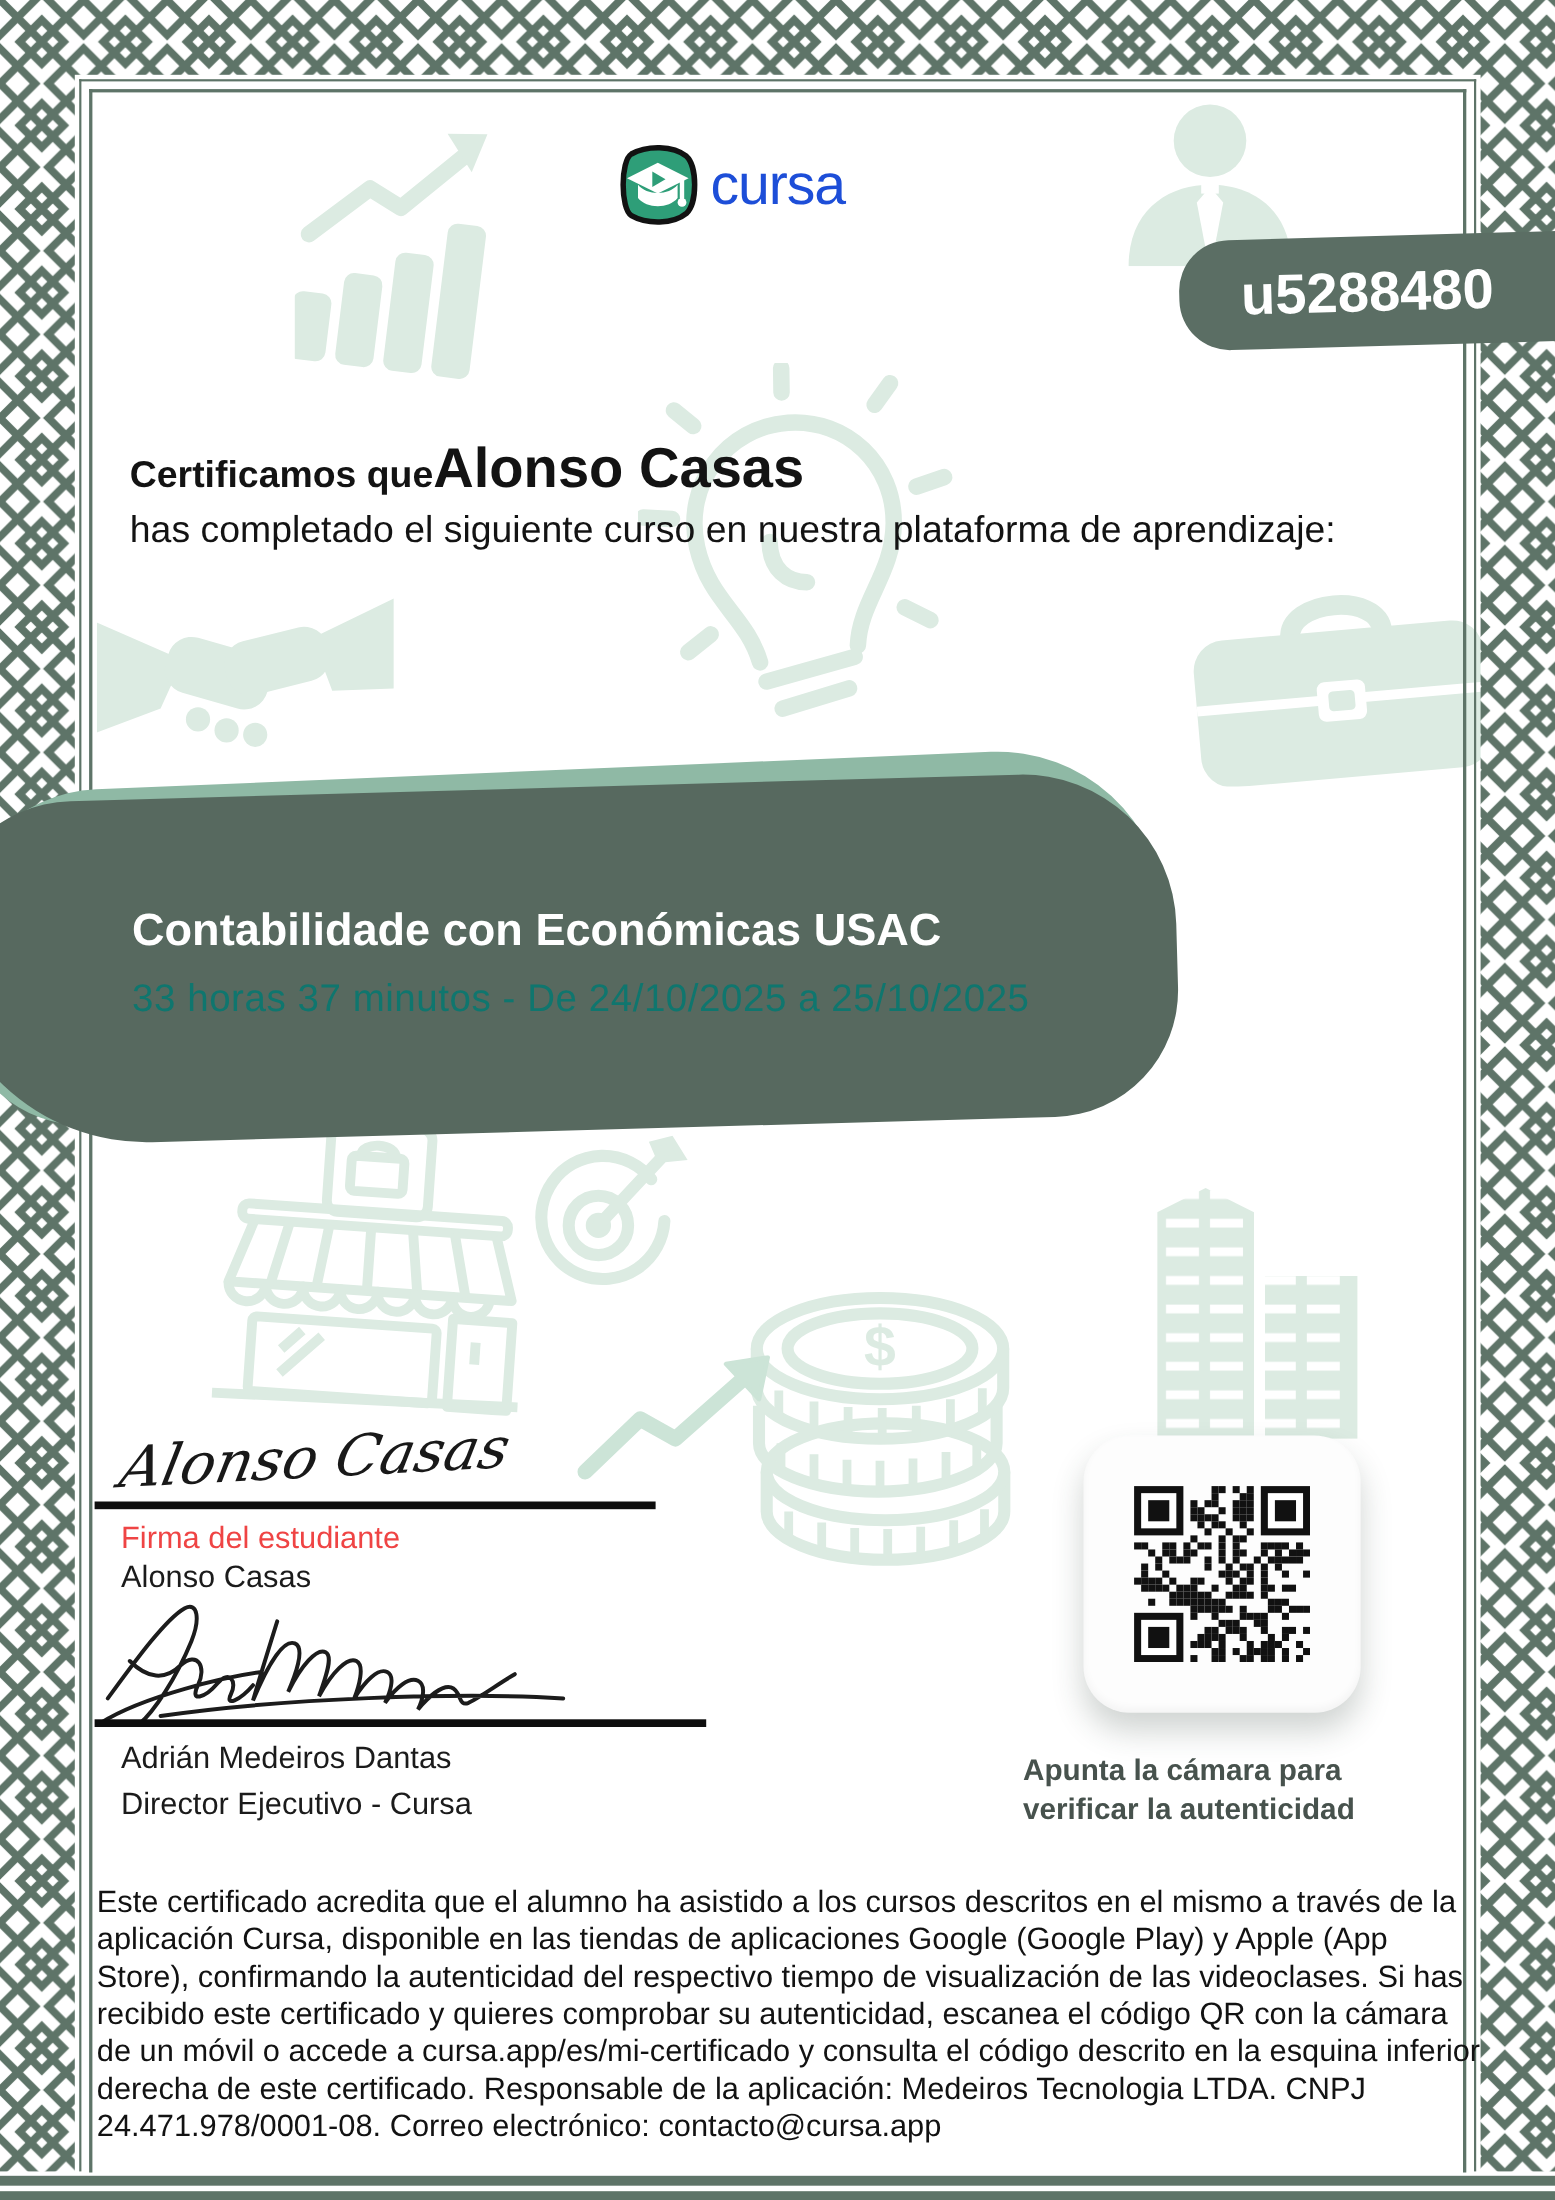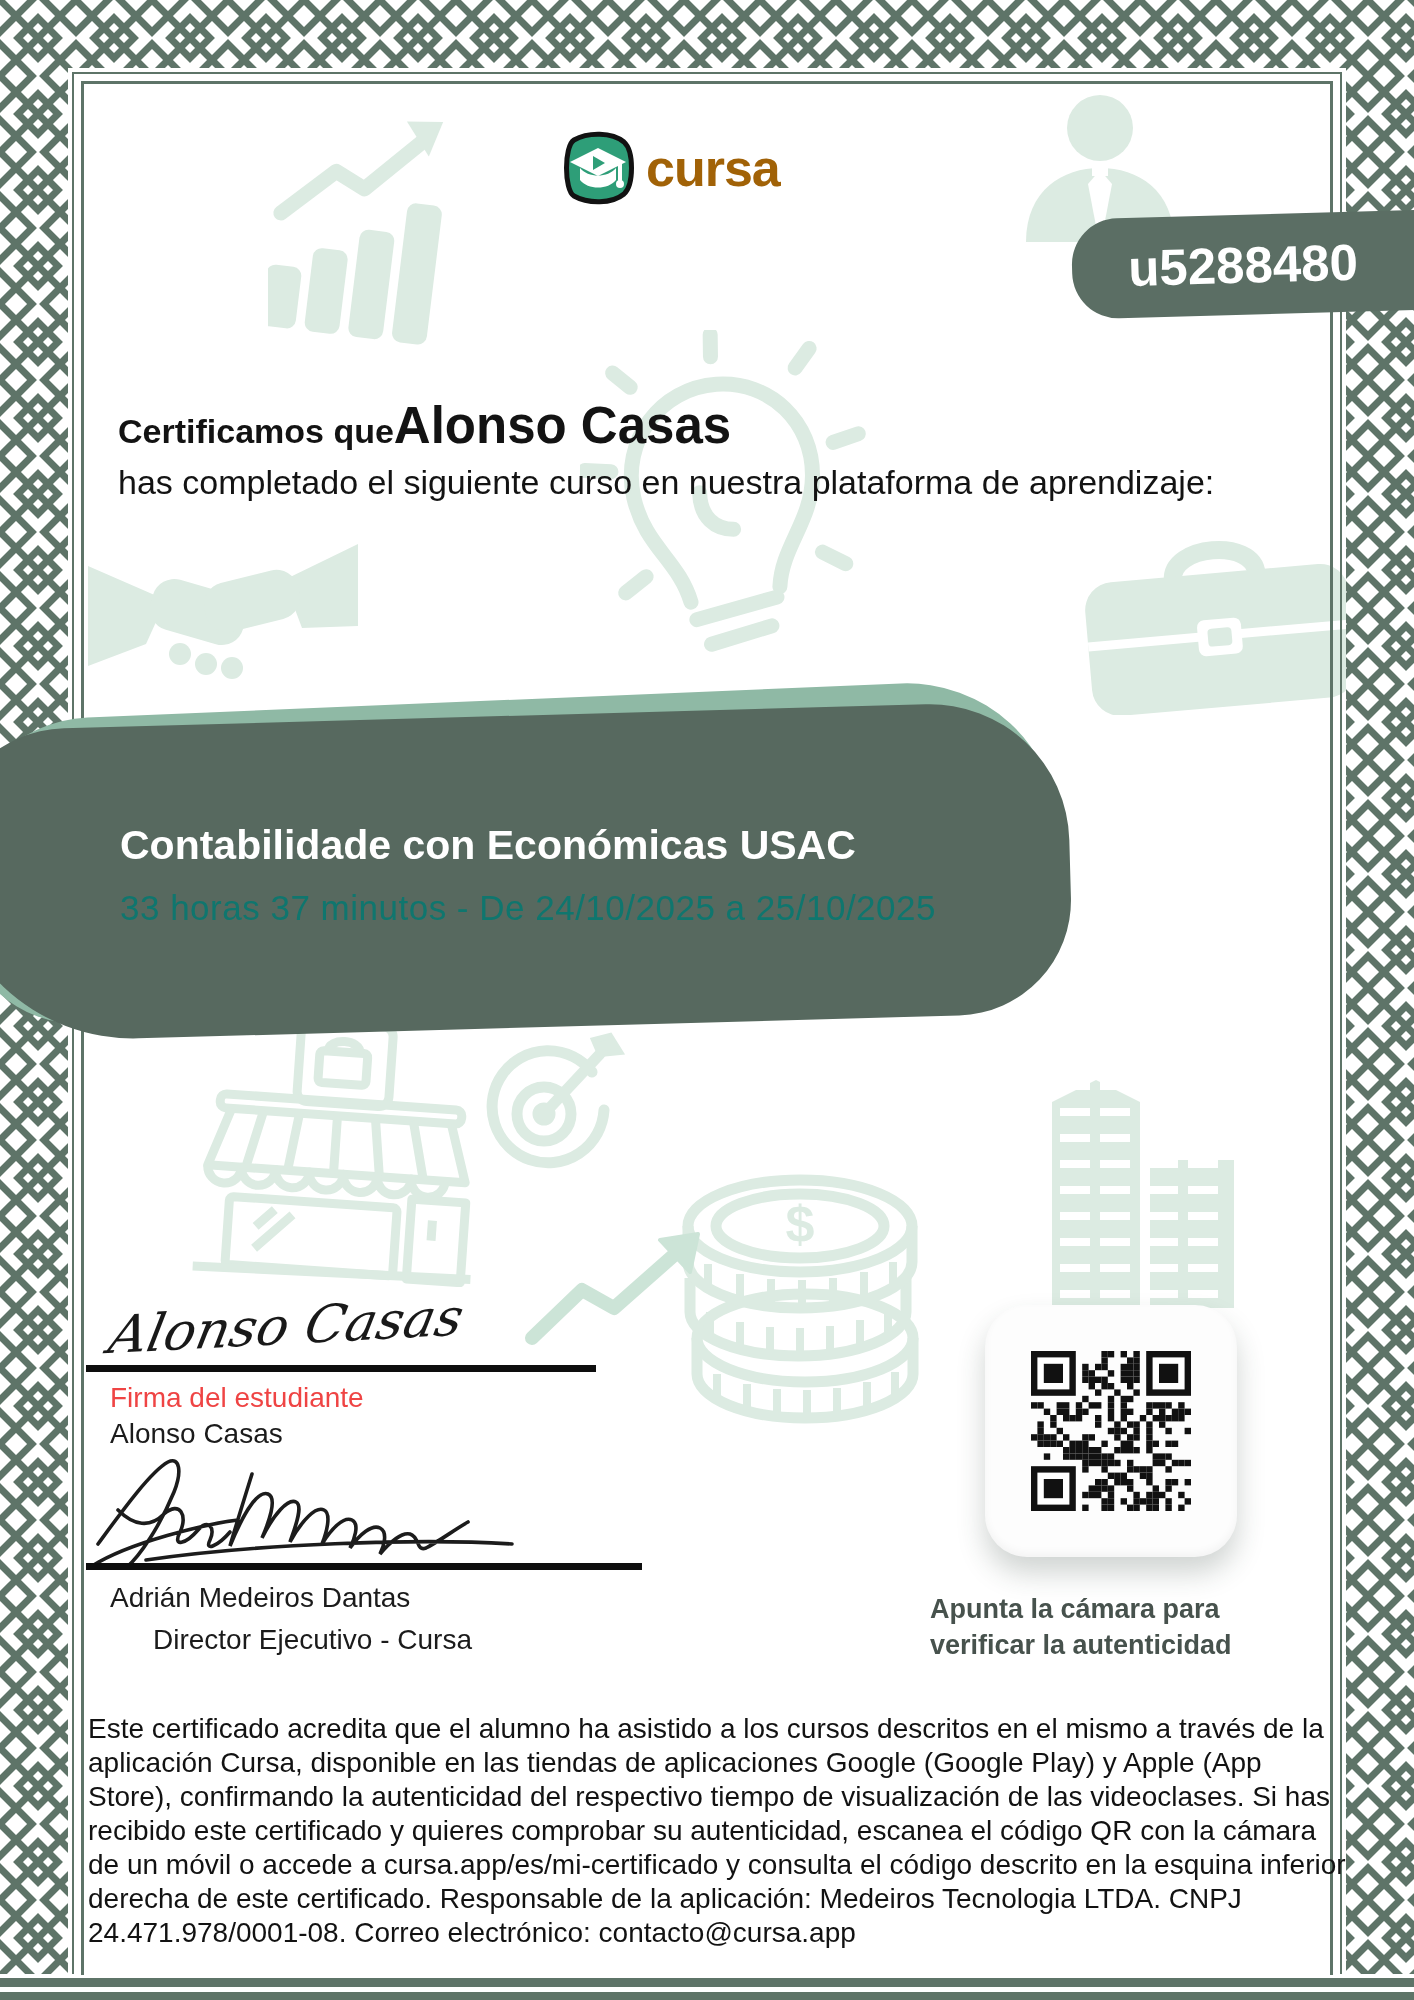--- a/index.html
+++ b/index.html
@@ -11,21 +11,21 @@
   
   #border-svg{position:absolute;inset:0;z-index:2;pointer-events:none;}
   .frame{position:absolute;border:2px solid #5E7468;border-bottom:none;z-index:2;pointer-events:none;}
   #frame-outer{left:72px;right:72px;top:72px;height:1900px;}
   #frame-inner{left:81px;right:81px;top:81px;height:1891px;border-width:3px;}
   .bottom-band{position:absolute;left:0;width:1414px;background:#5E7468;z-index:7;}
   
   .wm{position:absolute;z-index:1;pointer-events:none;}
   
   #logo{left:560px;top:128px;width:300px;height:80px;display:flex;align-items:center;gap:10px;z-index:5;}
-  #brand-word{font-size:52px;font-weight:700;color:#a16207;letter-spacing:-1px;}
+  #brand-word{font-size:52px;font-weight:400;color:#1d4ed8;letter-spacing:-1px;}
   #page-title{left:0;top:196px;width:1130px;text-align:center;font-size:94px;font-weight:800;
     letter-spacing:-2px;color:#101010;z-index:5;}
   #code-badge{left:1072px;top:214px;width:400px;height:100px;background:#5B6E64;border-radius:46px;
     transform:rotate(-1.6deg);z-index:6;display:flex;align-items:center;}
   #code-badge span{width:342px;text-align:center;font-size:51px;font-weight:600;color:#fff;}
   
   #intro{left:118px;top:396px;width:1100px;z-index:5;}
   #intro .row1{display:flex;align-items:baseline;}
   #certify-prefix{font-size:34px;font-weight:700;color:#131313;}
   #student-name{font-size:51px;font-weight:700;color:#131313;}
@@ -40,21 +40,21 @@
   
   .sigline{position:absolute;left:86px;height:7px;background:#0e0e0e;z-index:5;}
   #sig1-script{left:112px;top:1296px;font-family:"DejaVu Serif",serif;font-style:italic;font-size:52px;
     color:#191919;transform:skewX(-14deg) rotate(-3deg);z-index:5;}
   #sig1-line{top:1365px;width:510px;}
   #sig1-label{left:110px;top:1382px;font-size:28px;color:#ef4444;z-index:5;}
   #sig1-name{left:110px;top:1418px;font-size:28px;color:#1b1b1b;z-index:5;}
   #sig2-script{left:88px;top:1448px;z-index:5;}
   #sig2-line{top:1563px;width:556px;}
   #sig2-name{left:110px;top:1582px;font-size:28px;color:#1b1b1b;z-index:5;}
-  #sig2-role{left:110px;top:1624px;font-size:28px;color:#1b1b1b;z-index:5;margin-left:43px;}
+  #sig2-role{left:110px;top:1624px;font-size:28px;color:#1b1b1b;z-index:5;}
   
   #qr-card{left:985px;top:1305px;width:252px;height:252px;background:#fdfdfd;border-radius:42px;
     box-shadow:0 16px 28px rgba(40,60,50,.22), inset 0 -4px 8px rgba(0,0,0,.04);z-index:5;
     display:flex;align-items:center;justify-content:center;}
   #qr-caption{left:930px;top:1592px;width:360px;font-size:27px;font-weight:700;
     color:#47524D;line-height:1.32;z-index:5;}
   
   #footer-text{left:88px;top:1712px;width:1262px;font-size:28px;line-height:34px;color:#121212;z-index:5;}
 </style>
 </head>

